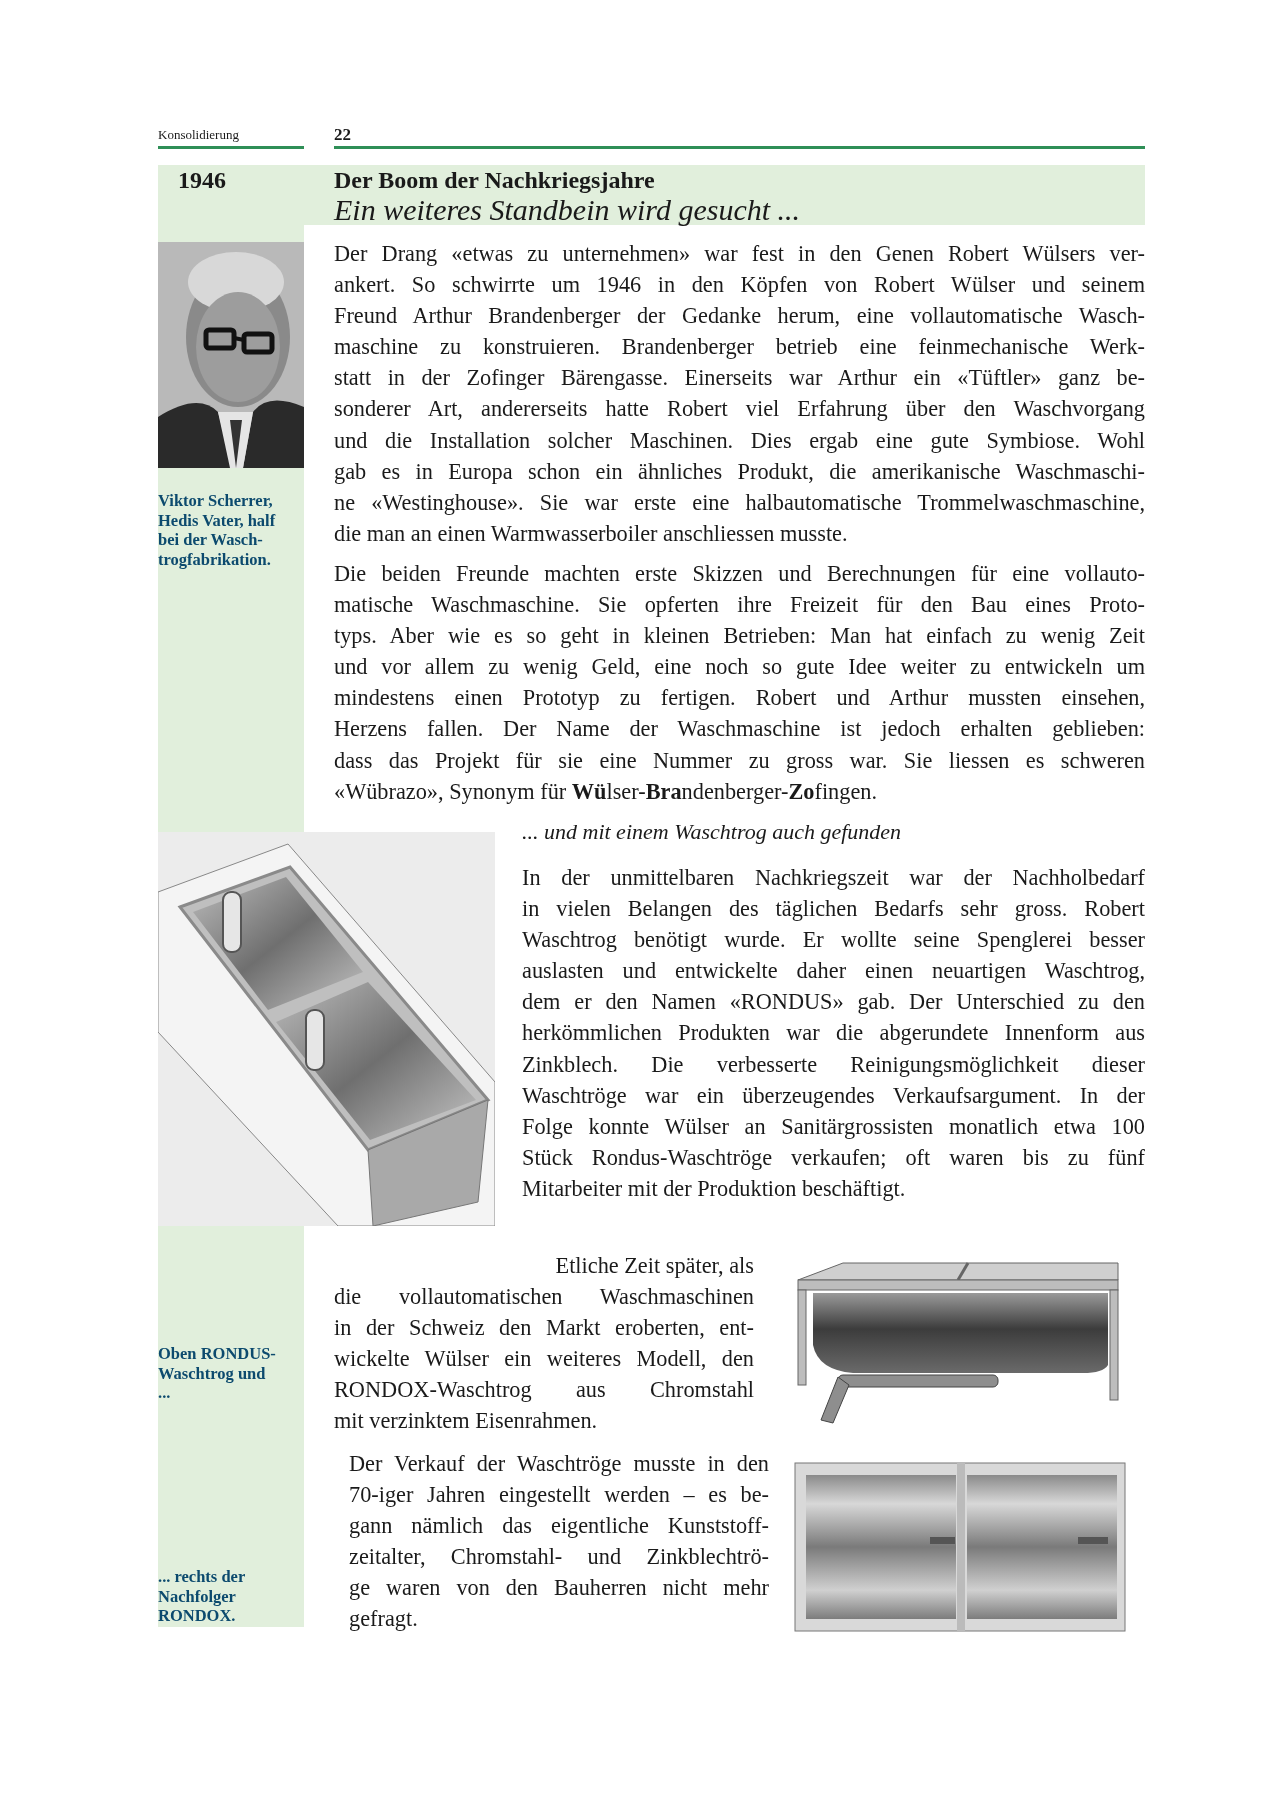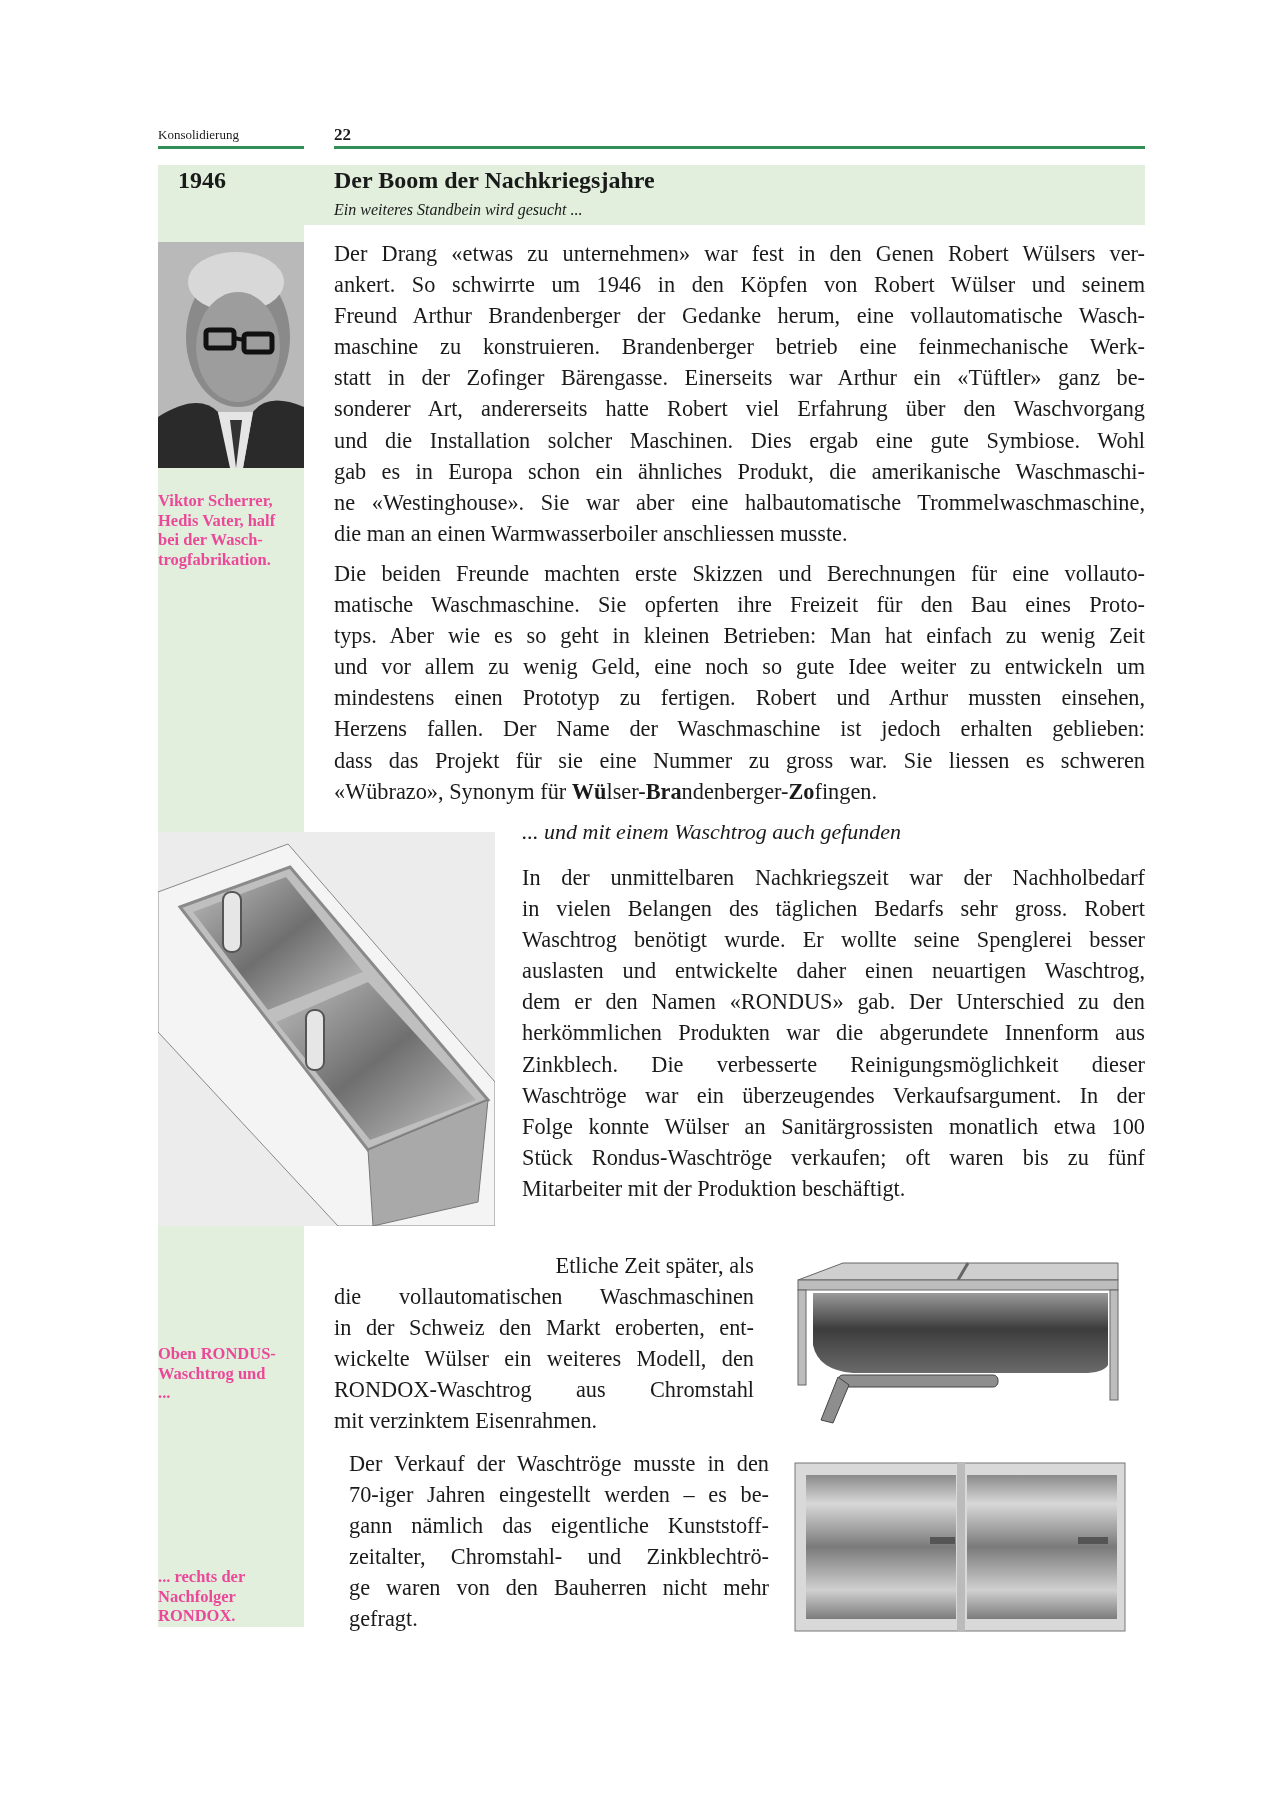--- a/index.html
+++ b/index.html
@@ -12,35 +12,35 @@
   .rh-left-rule { left: 158px; top: 146px; width: 146px; height: 3px; background: #2f8f57; }
   .rh-right { left: 334px; top: 126px; font-size: 17px; font-weight: bold; line-height: 18px; }
   .rh-right-rule { left: 334px; top: 146px; width: 811px; height: 3px; background: #2f8f57; }
 
   
   .side-col { left: 158px; top: 165px; width: 146px; height: 1462px; background: #e1efdc; }
   .title-band { left: 304px; top: 165px; width: 841px; height: 60px; background: #e1efdc; }
 
   .year { left: 158px; top: 166px; font-size: 24px; font-weight: bold; line-height: 28px; padding-left: 20px; }
   .h-title { left: 334px; top: 166px; font-size: 24px; font-weight: bold; line-height: 28px; }
-  .h-sub { left: 334px; top: 196px; font-size: 16px; font-style: italic; line-height: 28px; text-align: right; }
+  .h-sub { left: 334px; top: 196px; font-size: 30px; font-style: italic; line-height: 28px; text-align: right; }
 
   
   .para { font-size: 22.3px; line-height: 31.1px; text-align: justify; margin: 0; }
   .para .line { display: block; text-align: justify; text-align-last: justify; white-space: nowrap; }
   .para .line.last { text-align-last: left; }
 
   .p1 { left: 334px; top: 238px; width: 811px; }
   .p2 { left: 334px; top: 558px; width: 811px; }
   .sub2 { left: 522px; top: 818px; font-size: 22px; font-style: italic; line-height: 28px; }
   .p3 { left: 522px; top: 862px; width: 623px; }
   .p4 { left: 334px; top: 1250px; width: 420px; }
   .p5 { left: 349px; top: 1448px; width: 420px; }
 
-  .caption { font-size: 16.5px; font-weight: bold; line-height: 19.5px; color: #ec4899; }
+  .caption { font-size: 16.5px; font-weight: bold; line-height: 19.5px; color: #0c4a6e; }
   .cap1 { left: 158px; top: 491px; width: 146px; }
   .cap2 { left: 158px; top: 1344px; width: 118px; }
   .cap3 { left: 158px; top: 1567px; width: 156px; }
 
   
   .photo { overflow: hidden; }
   .portrait { left: 158px; top: 242px; width: 146px; height: 226px;
               background: radial-gradient(ellipse at 55% 35%, #cfcfcf 0%, #a5a5a5 35%, #5d5d5d 60%, #2a2a2a 85%); }
   .rondus { left: 158px; top: 832px; width: 337px; height: 394px; background: #ececec; }
   .rondox-side { left: 783px; top: 1255px; width: 345px; height: 170px; background: #ffffff; }
@@ -85,21 +85,21 @@
 
 <div class="abs para p1">
   <span class="line">Der Drang «etwas zu unternehmen» war fest in den Genen Robert Wülsers ver-</span>
   <span class="line">ankert. So schwirrte um 1946 in den Köpfen von Robert Wülser und seinem</span>
   <span class="line">Freund Arthur Brandenberger der Gedanke herum, eine vollautomatische Wasch-</span>
   <span class="line">maschine zu konstruieren. Brandenberger betrieb eine feinmechanische Werk-</span>
   <span class="line">statt in der Zofinger Bärengasse. Einerseits war Arthur ein «Tüftler» ganz be-</span>
   <span class="line">sonderer Art, andererseits hatte Robert viel Erfahrung über den Waschvorgang</span>
   <span class="line">und die Installation solcher Maschinen. Dies ergab eine gute Symbiose. Wohl</span>
   <span class="line">gab es in Europa schon ein ähnliches Produkt, die amerikanische Waschmaschi-</span>
-  <span class="line">ne «Westinghouse». Sie war aber eine halbautomatische Trommelwaschmaschine,</span>
+  <span class="line">ne «Westinghouse». Sie war erste eine halbautomatische Trommelwaschmaschine,</span>
   <span class="line last">die man an einen Warmwasserboiler anschliessen musste.</span>
 </div>
 
 <div class="abs para p2">
   <span class="line">Die beiden Freunde machten erste Skizzen und Berechnungen für eine vollauto-</span>
   <span class="line">matische Waschmaschine. Sie opferten ihre Freizeit für den Bau eines Proto-</span>
   <span class="line">typs. Aber wie es so geht in kleinen Betrieben: Man hat einfach zu wenig Zeit</span>
   <span class="line">und vor allem zu wenig Geld, eine noch so gute Idee weiter zu entwickeln um</span>
   <span class="line">mindestens einen Prototyp zu fertigen. Robert und Arthur mussten einsehen,</span>
   <span class="line">Herzens fallen. Der Name der Waschmaschine ist jedoch erhalten geblieben:</span>

